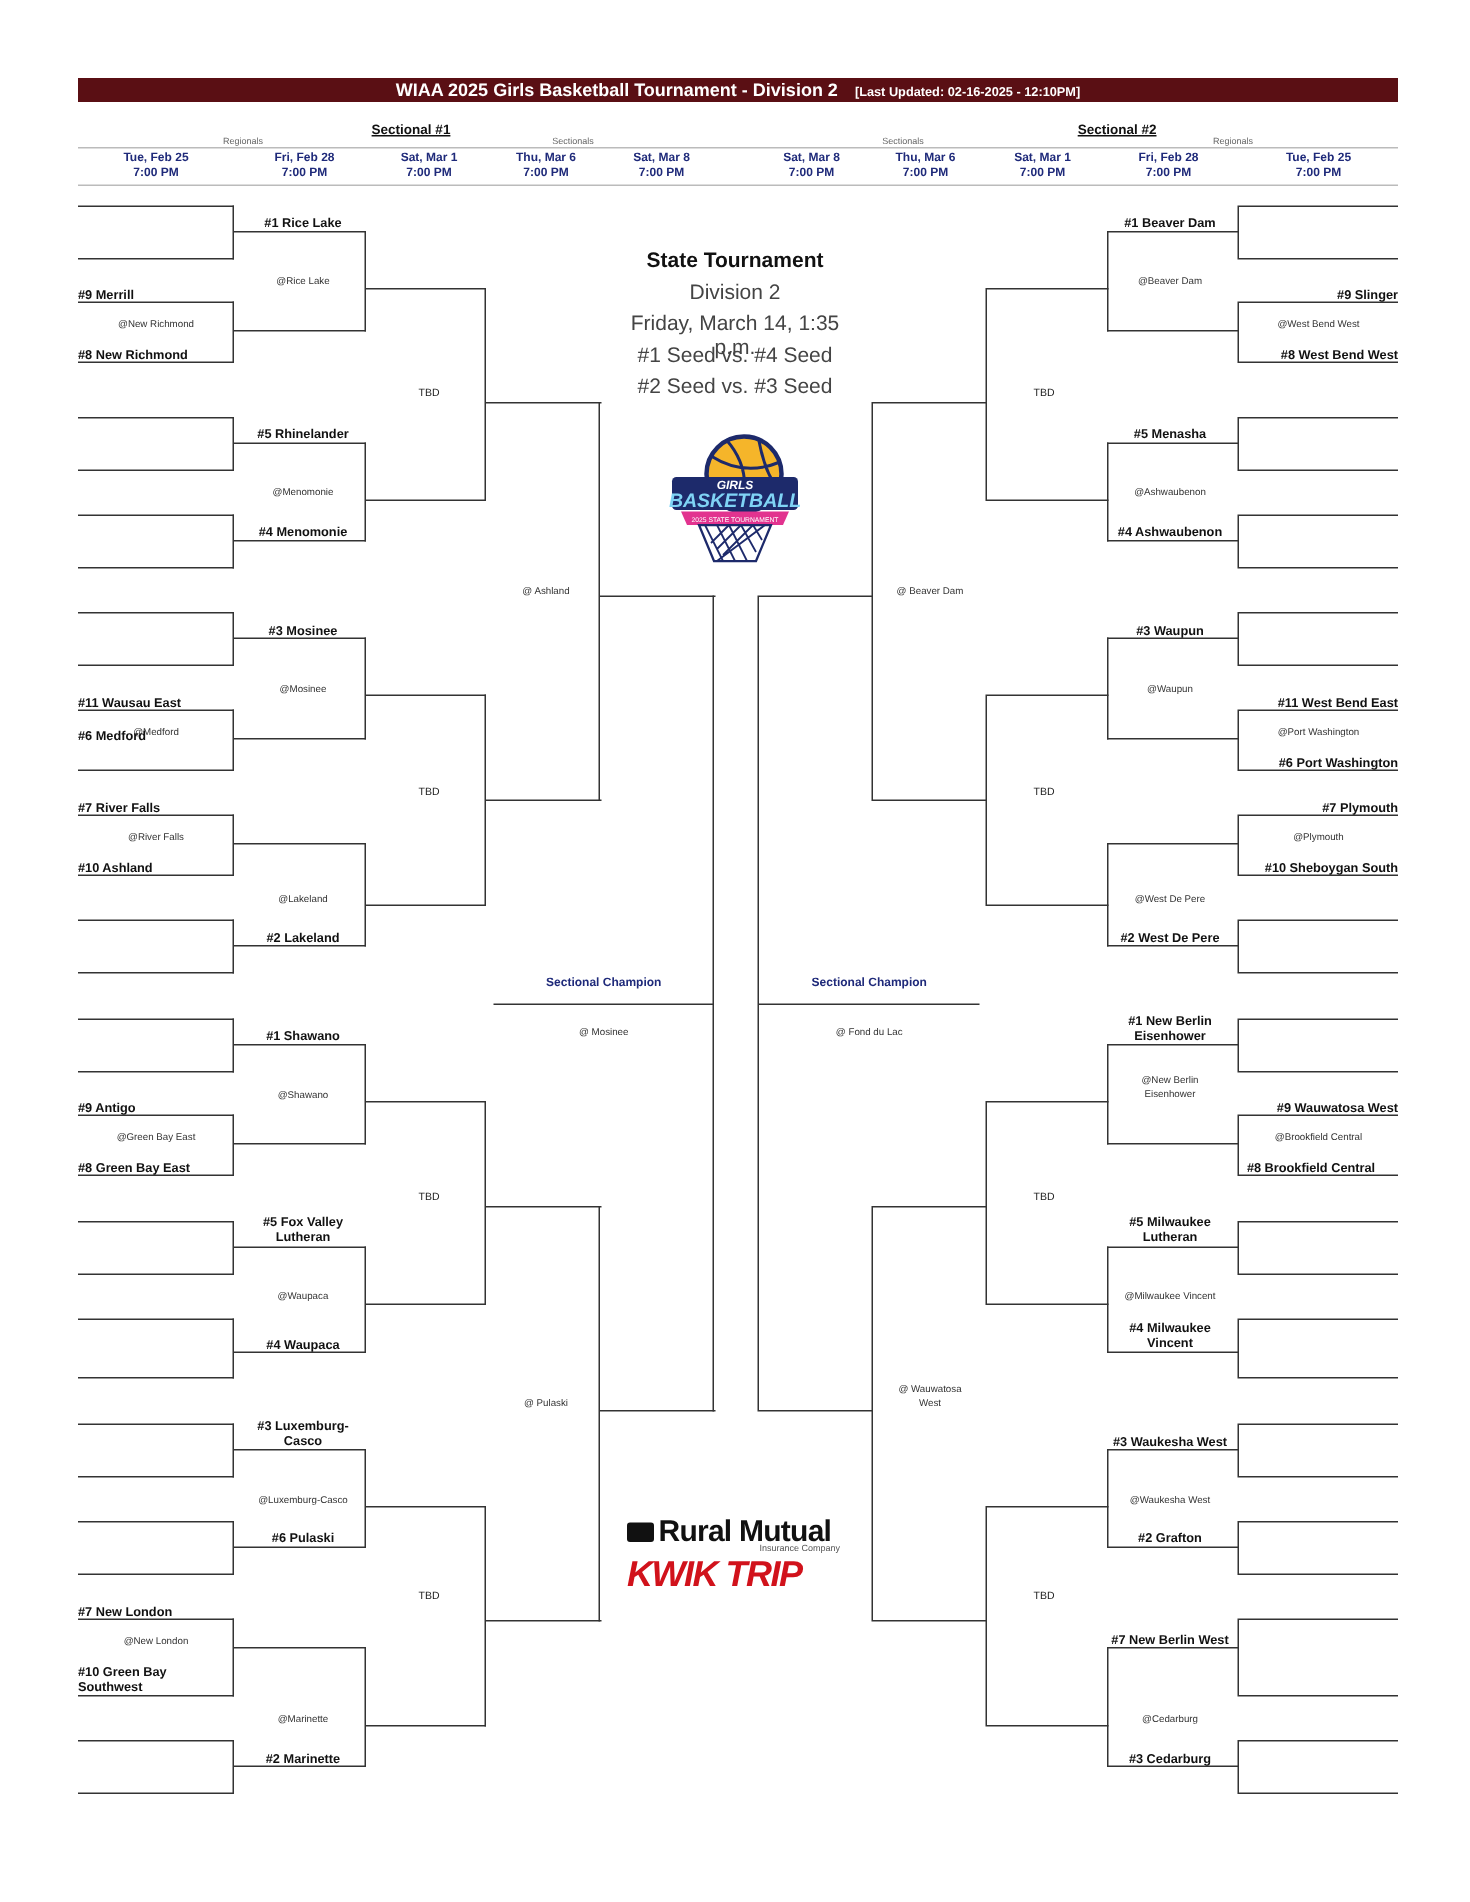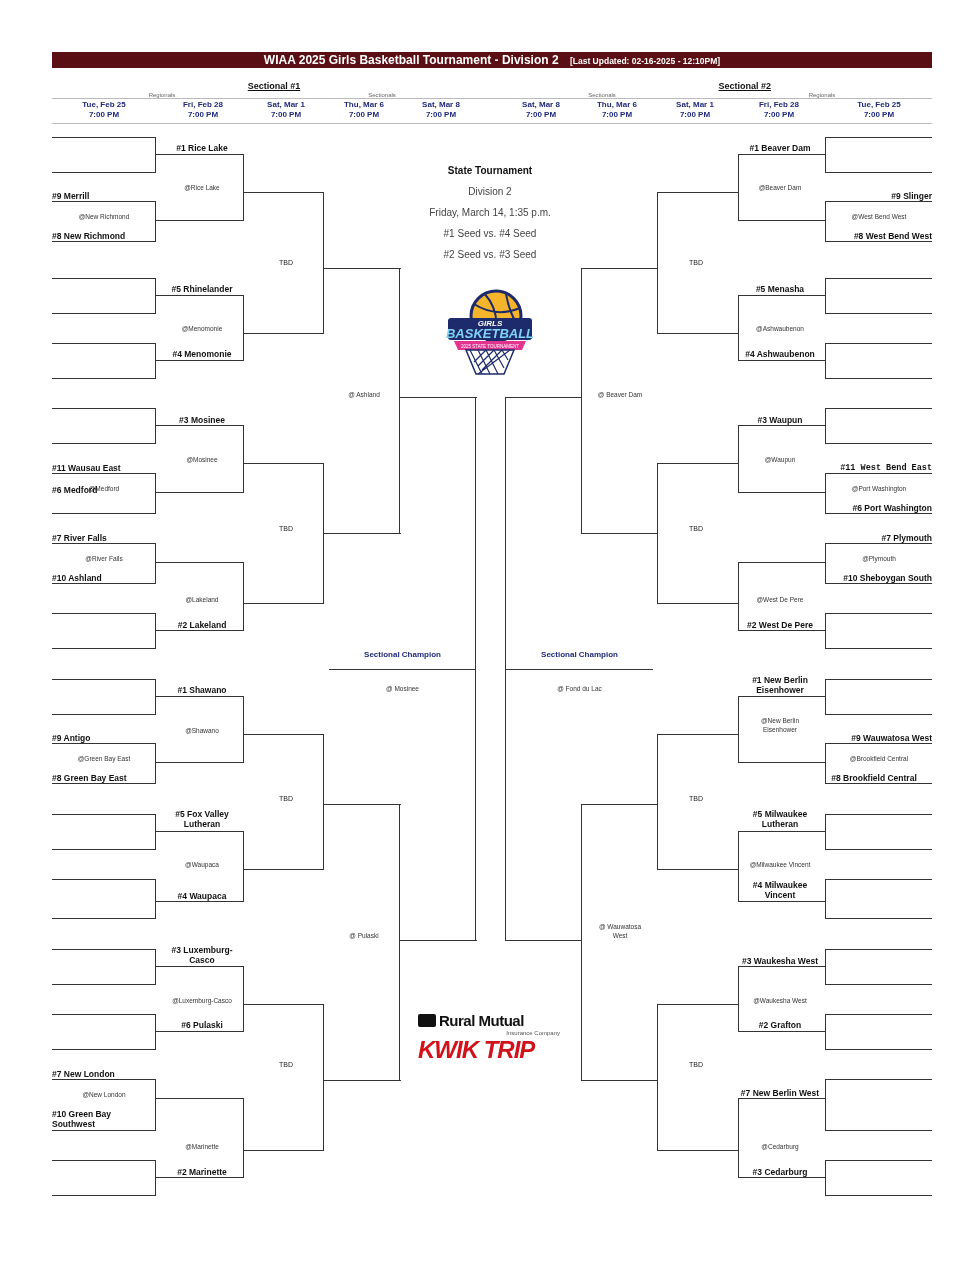--- a/index.html
+++ b/index.html
@@ -11,25 +11,25 @@
   .grp-label{font-size:6px;color:#666;text-align:center;width:80px;}
   .date{font-size:8px;font-weight:bold;color:#1f2a7a;text-align:center;width:90px;line-height:10px;}
   .rule{height:1px;background:#bbb;}
   .h{position:absolute;height:1.4px;background:#333;}
   .v{position:absolute;width:1.4px;background:#333;}
   .team{position:absolute;font-size:8.5px;font-weight:bold;line-height:10px;white-space:nowrap;}
   .team.c{text-align:center;}
   .team.r{text-align:right;}
   .site{position:absolute;font-size:6.5px;color:#333;text-align:center;line-height:9px;}
   .tbd{position:absolute;font-size:7px;color:#222;text-align:center;width:40px;}
-  .center-info{position:absolute;left:410px;width:160px;text-align:center;font-size:10px;color:#444;}
+  .center-info{position:absolute;left:410px;width:160px;text-align:center;font-size:14px;color:#444;}
   .champ{position:absolute;font-size:8px;font-weight:bold;color:#1f2a7a;text-align:center;width:147px;}
   .logo{position:absolute;left:444px;top:288px;width:92px;height:90px;}
   .sponsor{position:absolute;left:418px;top:1012px;width:150px;}
-  .rm{font-size:15px;font-weight:bold;color:#111;letter-spacing:-0.5px;line-height:18px;}
+  .rm{font-size:20px;font-weight:bold;color:#111;letter-spacing:-0.5px;line-height:18px;}
   .rm-sub{font-size:6px;color:#555;text-align:right;width:142px;line-height:7px;}
   .kt{font-size:24px;font-weight:bold;font-style:italic;color:#d1121b;letter-spacing:-1px;line-height:26px;}
 </style>
 </head>
 <body>
 
 <div class="abs title-bar">
   <span>WIAA 2025 Girls Basketball Tournament - Division 2</span>
   <span class="upd">[Last Updated: 02-16-2025 - 12:10PM]</span>
 </div>
@@ -363,21 +363,21 @@
   <div class="team r" style="left:820px;top:231px;width:112px;">#8 West Bend West</div>
   <div class="tbd" style="left:676px;top:259px;">TBD</div>
   <div class="team c" style="left:736px;top:284px;width:88px;">#5 Menasha</div>
   <div class="site" style="left:736px;top:324px;width:88px;">@Ashwaubenon</div>
   <div class="team c" style="left:736px;top:349px;width:88px;">#4 Ashwaubenon</div>
 
   <div class="site" style="left:582px;top:390px;width:76px;">@ Beaver Dam</div>
 
   <div class="team c" style="left:736px;top:415px;width:88px;">#3 Waupun</div>
   <div class="site" style="left:736px;top:455px;width:88px;">@Waupun</div>
-  <div class="team r" style="left:820px;top:463px;width:112px;font-family:Liberation Mono, monospace;">#11 West Bend East</div>
+  <div class="team r" style="left:820px;top:463px;width:112px;">#11 West Bend East</div>
   <div class="site" style="left:826px;top:484px;width:106px;">@Port Washington</div>
   <div class="team r" style="left:820px;top:503px;width:112px;">#6 Port Washington</div>
   <div class="tbd" style="left:676px;top:525px;">TBD</div>
   <div class="team r" style="left:826px;top:533px;width:106px;">#7 Plymouth</div>
   <div class="site" style="left:826px;top:554px;width:106px;">@Plymouth</div>
   <div class="team r" style="left:820px;top:573px;width:112px;">#10 Sheboygan South</div>
   <div class="site" style="left:736px;top:595px;width:88px;">@West De Pere</div>
   <div class="team c" style="left:736px;top:620px;width:88px;">#2 West De Pere</div>
 
   <div class="champ" style="left:506px;top:650px;">Sectional Champion</div>

